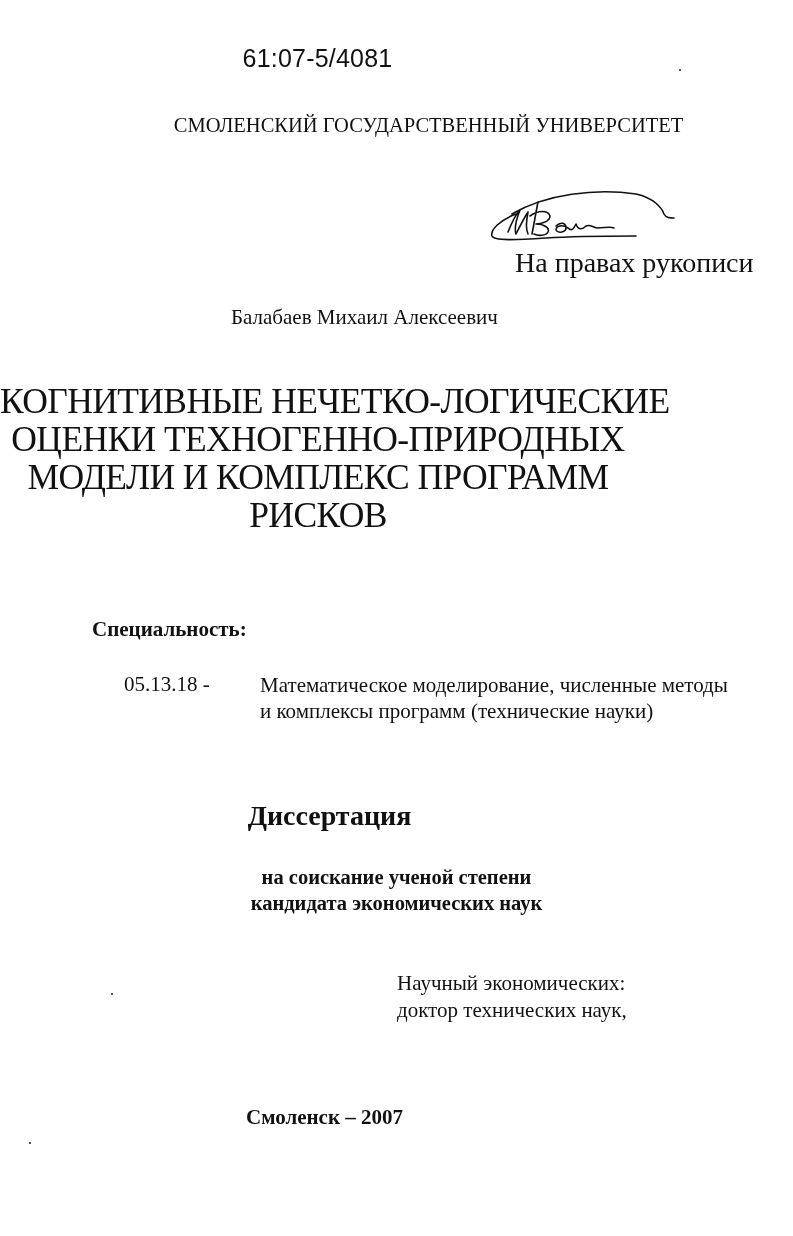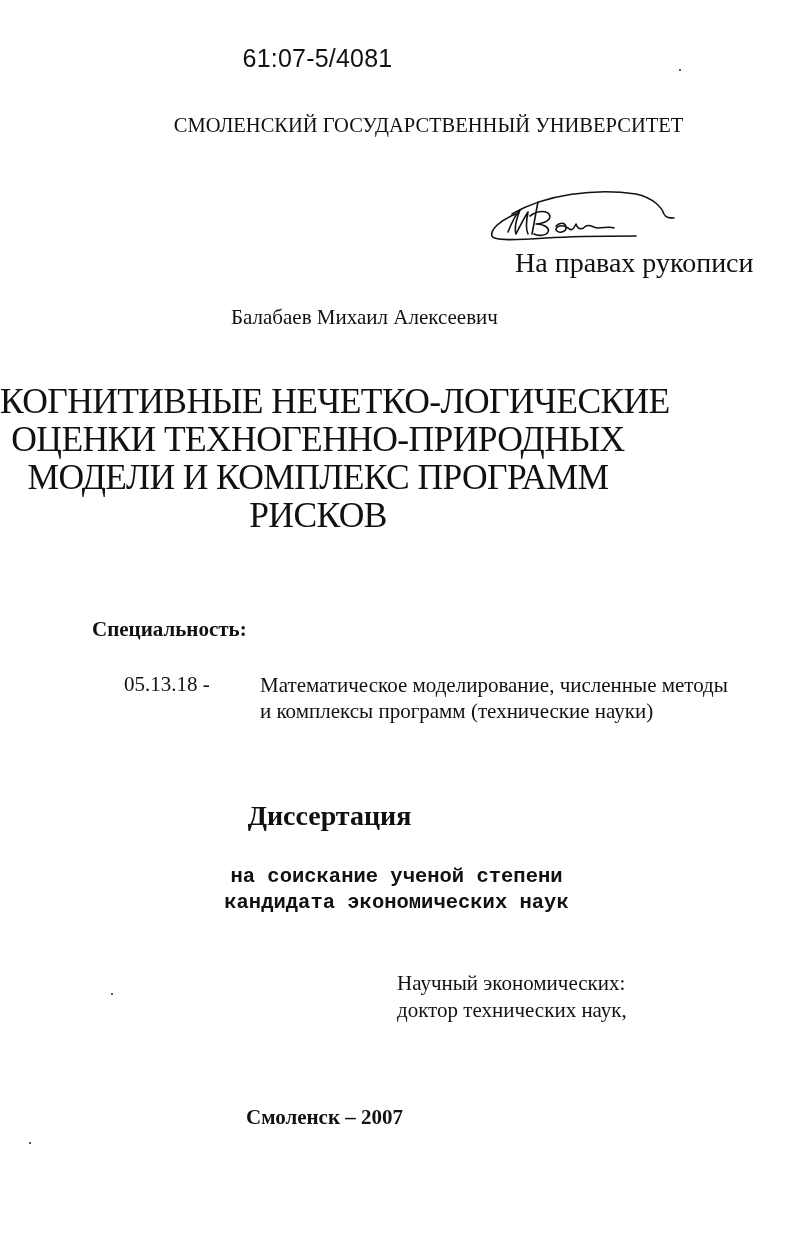--- a/index.html
+++ b/index.html
@@ -74,21 +74,20 @@
       text-align: center;
       font-size: 28px;
       font-weight: bold;
     }
     .degree {
       left: 0; width: 793px; top: 864px;
       text-align: center;
       font-size: 20.5px;
       font-weight: bold;
       line-height: 26px;
-      font-family: Liberation Mono, monospace;
     }
     .degree div { white-space: nowrap; }
     .supervisor {
       left: 397px; top: 970px;
       font-size: 21px;
       line-height: 26.5px;
     }
     .supervisor div { white-space: nowrap; }
     .place-year {
       left: 0; width: 649px; top: 1105px;

